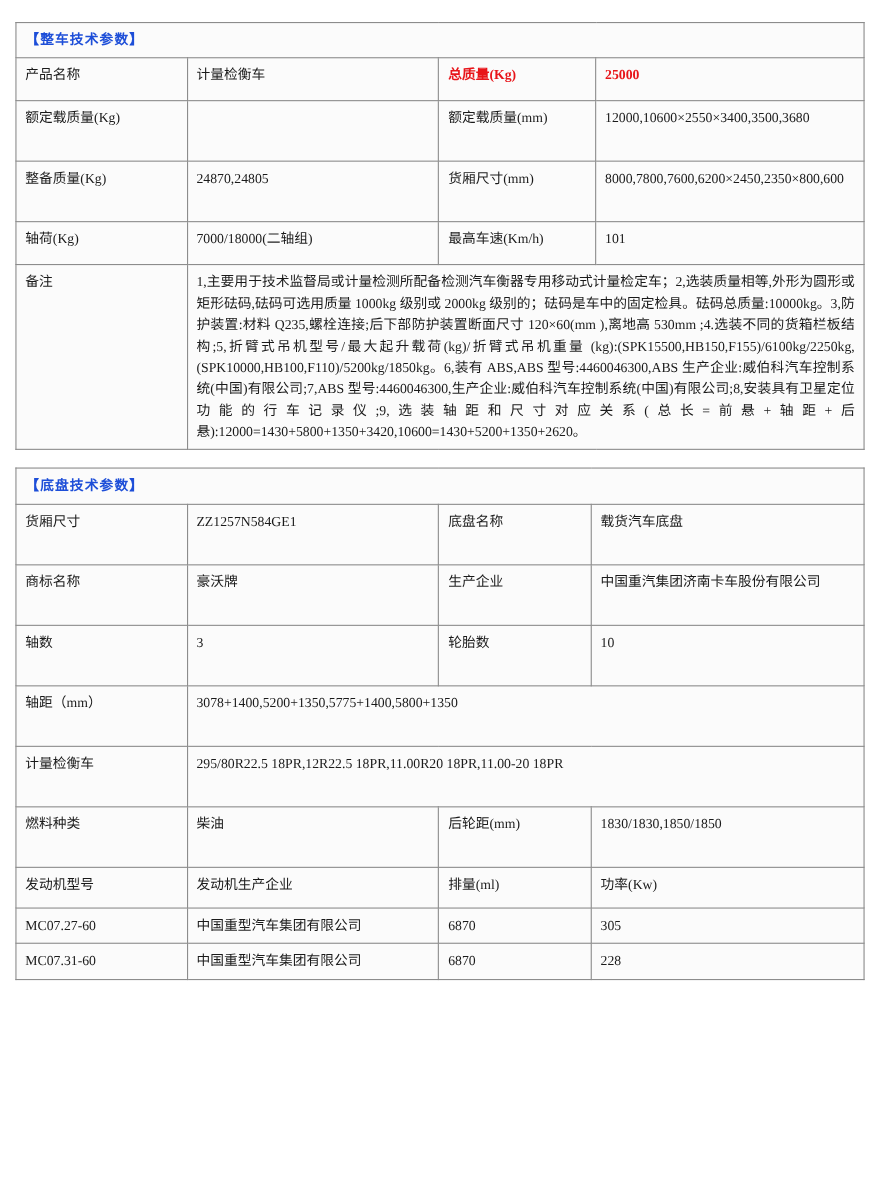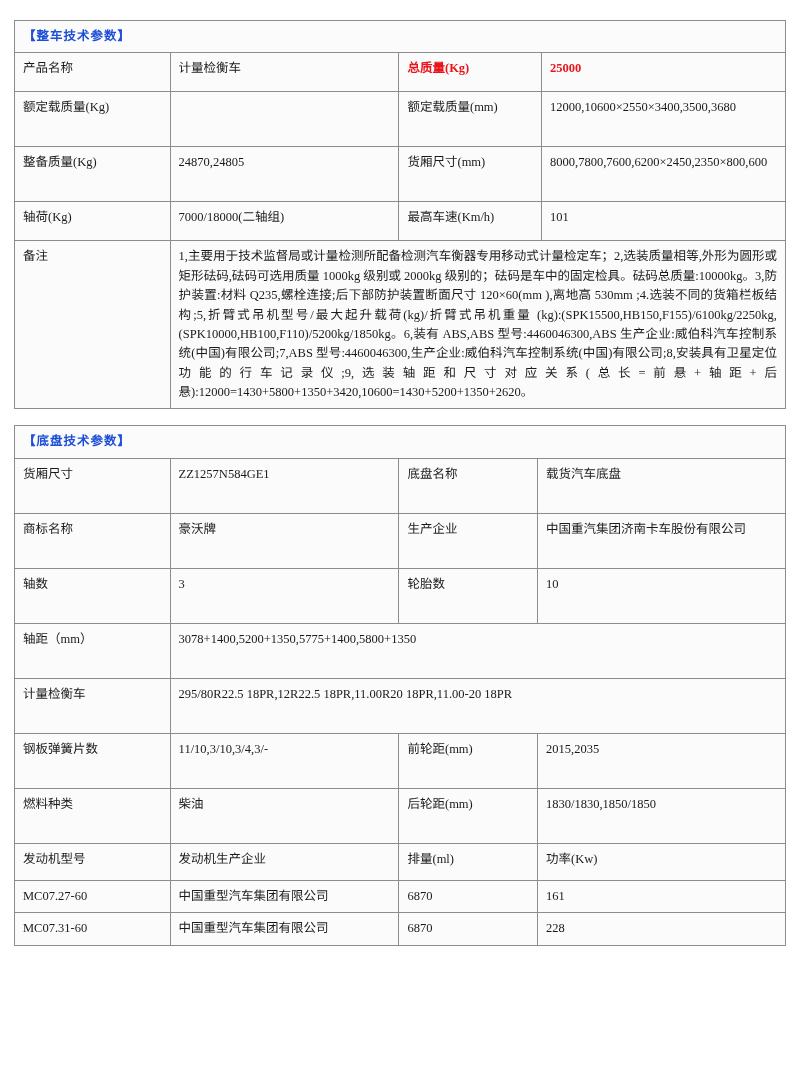--- a/index.html
+++ b/index.html
@@ -174,47 +174,41 @@
       <tr>
         <td class="tall">轴距（mm）</td>
         <td class="tall" colspan="3">3078+1400,5200+1350,5775+1400,5800+1350</td>
       </tr>
 
       <tr>
         <td class="tall">计量检衡车</td>
         <td class="tall" colspan="3">295/80R22.5 18PR,12R22.5 18PR,11.00R20 18PR,11.00-20 18PR</td>
       </tr>
 
-      <tr>
-        <td class="tall">钢板弹簧片数</td>
-        <td class="tall">11/10,3/10,3/4,3/-</td>
-        <td class="tall">前轮距(mm)</td>
-        <td class="tall">2015,2035</td>
-      </tr>
 
       <tr>
         <td class="tall">燃料种类</td>
         <td class="tall">柴油</td>
         <td class="tall">后轮距(mm)</td>
         <td class="tall">1830/1830,1850/1850</td>
       </tr>
 
 
       <tr>
         <td class="engine-head">发动机型号</td>
         <td class="engine-head">发动机生产企业</td>
         <td class="engine-head">排量(ml)</td>
         <td class="engine-head">功率(Kw)</td>
       </tr>
 
       <tr>
         <td class="engine-cell">MC07.27-60</td>
         <td class="engine-cell">中国重型汽车集团有限公司</td>
         <td class="engine-cell">6870</td>
-        <td class="engine-cell">161</td>
+        <td class="engine-cell">305</td>
       </tr>
       <tr>
         <td class="engine-cell">MC07.31-60</td>
         <td class="engine-cell">中国重型汽车集团有限公司</td>
         <td class="engine-cell">6870</td>
         <td class="engine-cell">228</td>
       </tr>
 
     </tbody>
   </table>

